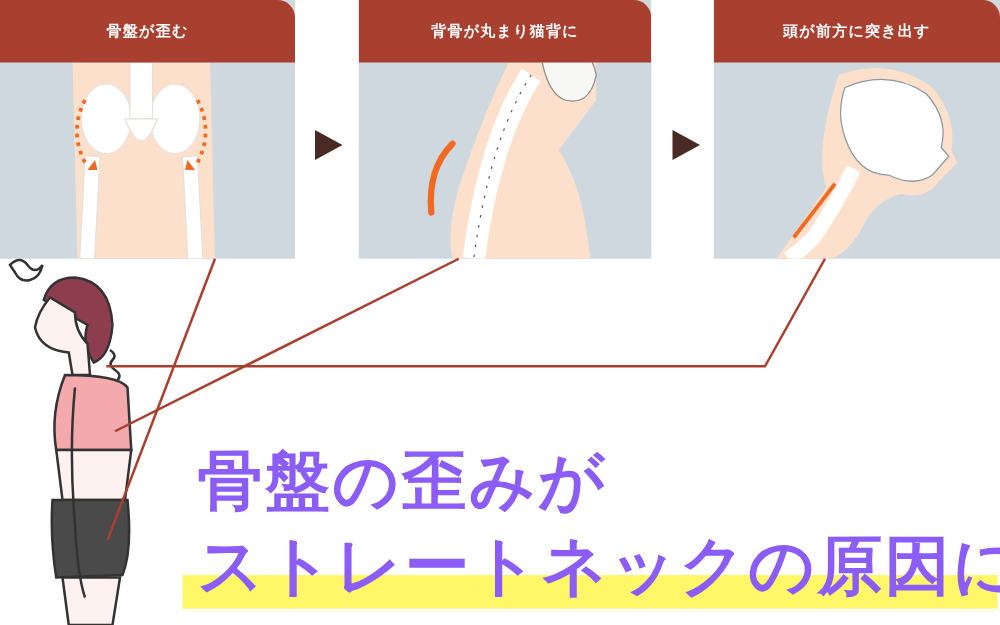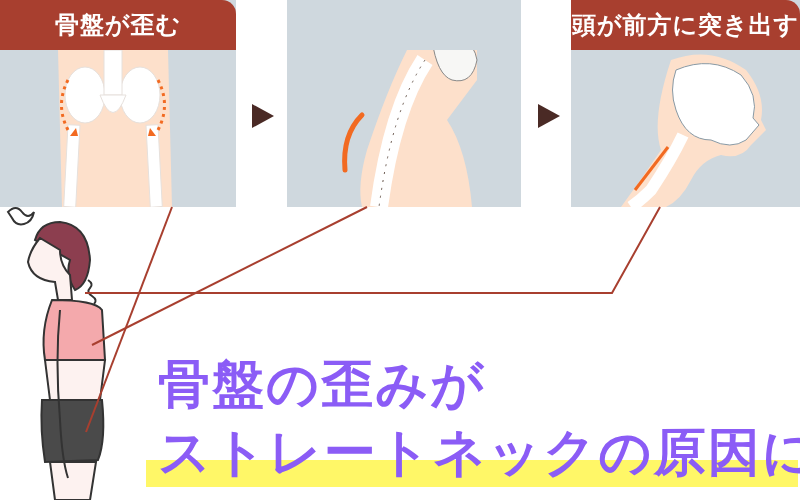--- a/index.html
+++ b/index.html
@@ -1,18 +1,18 @@
 <!DOCTYPE html>
 <html><head>
 <meta charset="utf-8">
 <style>
   html,body{margin:0;padding:0;background:#fff;}
   body{width:800px;height:500px;position:relative;overflow:hidden;font-family:"DejaVu Sans","Liberation Sans",sans-serif;}
   .panel{position:absolute;top:0;height:207px;background:#cfd8de;overflow:hidden;}
-  .panel-header{position:absolute;left:0;top:0;right:0;height:50px;background:#a83f2f;color:#fff;font-weight:bold;font-size:24px;display:flex;align-items:center;justify-content:center;border-top-right-radius:14px;letter-spacing:1px;}
+  .panel-header{position:absolute;left:0;top:0;right:0;height:50px;background:#a83f2f;color:#fff;font-weight:bold;font-size:12px;display:flex;align-items:center;justify-content:center;border-top-right-radius:14px;letter-spacing:1px;}
   #p1{left:0;width:236px;}
   #p2{left:287px;width:234px;}
   #p3{left:571px;width:229px;}
   .arrow{position:absolute;width:0;height:0;border-top:12px solid transparent;border-bottom:12px solid transparent;border-left:22px solid #4a2a25;}
   .panel svg{position:absolute;left:0;top:50px;}
   .headline{position:absolute;font-weight:bold;color:#8b5cf6;font-size:52px;letter-spacing:2px;white-space:nowrap;}
   .highlight{position:absolute;left:146px;top:460px;width:652px;height:27px;background:#fff767;}
   svg.overlay{position:absolute;left:0;top:0;}
 </style>
 </head>
@@ -38,20 +38,21 @@
 <div class="arrow" style="left:252px;top:104px;"></div>
 
 <div class="panel" id="p2">
   <svg width="234" height="157">
     <path d="M120 0 Q100 40 80 100 Q70 135 75 157 L185 157 Q180 100 160 70 Q175 50 190 30 L190 0 Z" fill="#fde0cb"></path>
     <path d="M138 10 Q105 60 92 157" fill="none" stroke="#fff" stroke-width="18"></path>
     <path d="M138 10 Q105 60 92 157" fill="none" stroke="#6b5a50" stroke-width="1" stroke-dasharray="2 6"></path>
     <path d="M145 -10 Q185 -20 190 10 Q185 35 165 30 Q150 25 145 -10 Z" fill="#f7f7f5" stroke="#888"></path>
     <path d="M75 65 Q55 85 58 120" fill="none" stroke="#f26a21" stroke-width="5" stroke-linecap="round"></path>
   </svg>
+  <div class="panel-header">背骨が丸まり猫背に</div>
 </div>
 
 <div class="arrow" style="left:538px;top:104px;"></div>
 
 <div class="panel" id="p3">
   <svg width="229" height="157">
     <path d="M100 10 Q140 -5 175 20 Q195 45 190 70 L195 80 L180 95 Q170 110 150 105 Q130 110 120 130 Q110 150 95 157 L50 157 Q70 130 90 100 Q80 70 100 10 Z" fill="#fde0cb"></path>
     <path d="M105 20 Q140 5 170 25 Q188 45 182 68 L188 75 L175 90 Q160 100 140 90 Q115 90 105 60 Q98 40 105 20 Z" fill="#fff" stroke="#8899a4"></path>
     <path d="M112 85 Q100 110 80 140 Q70 150 60 157" fill="none" stroke="#fff" stroke-width="12"></path>
     <path d="M64 140 L97 97" stroke="#f26a21" stroke-width="3"></path>

